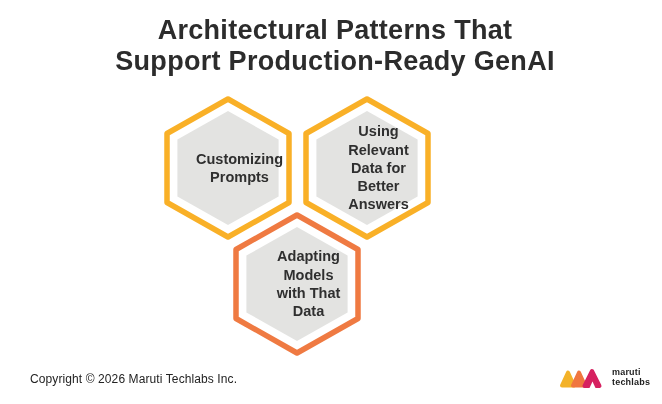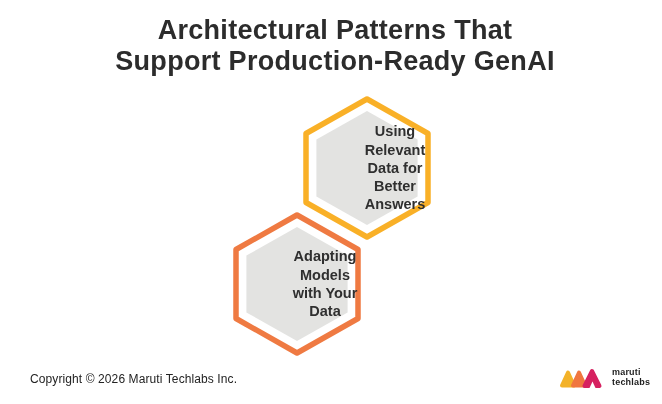--- a/index.html
+++ b/index.html
@@ -23,21 +23,20 @@
     letter-spacing: 0.3px;
     line-height: 31px;
     color: #2C2C2C;
     white-space: pre-line;
   }
 
   .hex {
     position: absolute;
     width: 151px;
     height: 144px;
-    padding-left: 33px;
   }
   .hex svg { position: absolute; inset: 0; display: block; }
   .hex-label {
     position: absolute;
     inset: 0;
     display: flex;
     align-items: center;
     justify-content: center;
     text-align: center;
     font-size: 14.5px;
@@ -80,41 +79,49 @@
   }
 </style>
 </head>
 <body>
 
 <div class="canvas">
 
   <div class="title">Architectural Patterns That
 Support Production-Ready GenAI</div>
 
+  <div class="hex hex-1">
+    <svg width="128" height="144" viewBox="0 0 128 144">
+      <polygon points="64,3 125,37.5 125,106.5 64,141 3,106.5 3,37.5" fill="#ffffff" stroke-width="5.5" stroke-linejoin="round" stroke="#F9B027"></polygon>
+      <polygon points="64,15.1 114.6,43.6 114.6,100.4 64,128.9 13.4,100.4 13.4,43.6" fill="#E3E3E1"></polygon>
+    </svg>
+    <div class="hex-label">Customizing
+Prompts</div>
+  </div>
 
   <div class="hex hex-2">
     <svg width="128" height="144" viewBox="0 0 128 144">
       <polygon points="64,3 125,37.5 125,106.5 64,141 3,106.5 3,37.5" fill="#ffffff" stroke-width="5.5" stroke-linejoin="round" stroke="#F9B027"></polygon>
       <polygon points="64,15.1 114.6,43.6 114.6,100.4 64,128.9 13.4,100.4 13.4,43.6" fill="#E3E3E1"></polygon>
     </svg>
     <div class="hex-label">Using
 Relevant
 Data for
 Better
 Answers</div>
   </div>
 
   <div class="hex hex-3">
     <svg width="128" height="144" viewBox="0 0 128 144">
       <polygon points="64,3 125,37.5 125,106.5 64,141 3,106.5 3,37.5" fill="#ffffff" stroke-width="5.5" stroke-linejoin="round" stroke="#EF7A42"></polygon>
       <polygon points="64,15.1 114.6,43.6 114.6,100.4 64,128.9 13.4,100.4 13.4,43.6" fill="#E3E3E1"></polygon>
     </svg>
     <div class="hex-label">Adapting
 Models
-with Your
+with That
 Data</div>
   </div>
 
 
   <div class="copyright">Copyright © 2026 Maruti Techlabs Inc.</div>
 
   <div class="logo">
     <svg class="logo-mark" width="48" height="22" viewBox="0 0 48 22">
       <polygon points="9,4.5 15,17.5 3,17.5" stroke-width="4" stroke-linejoin="round" stroke="#F3B229" fill="#F3B229"></polygon>
       <polygon points="20,4.5 26,17.5 14,17.5" stroke-width="4" stroke-linejoin="round" stroke="#F0763F" fill="#F0763F"></polygon>

